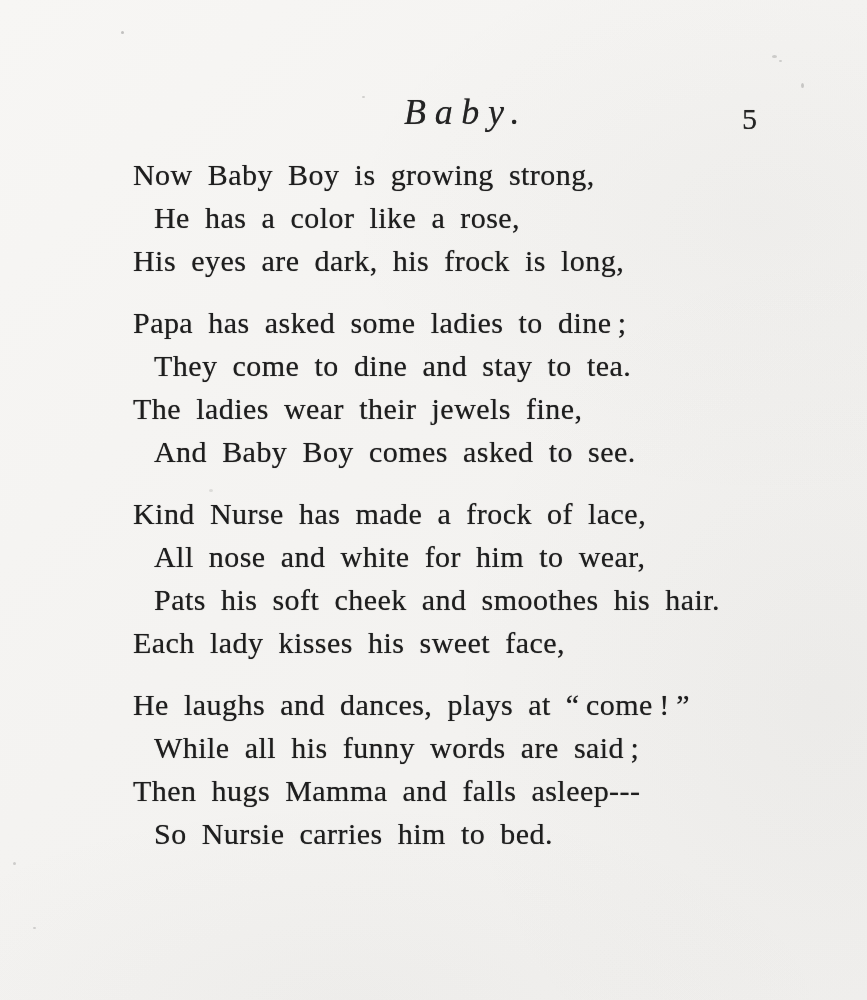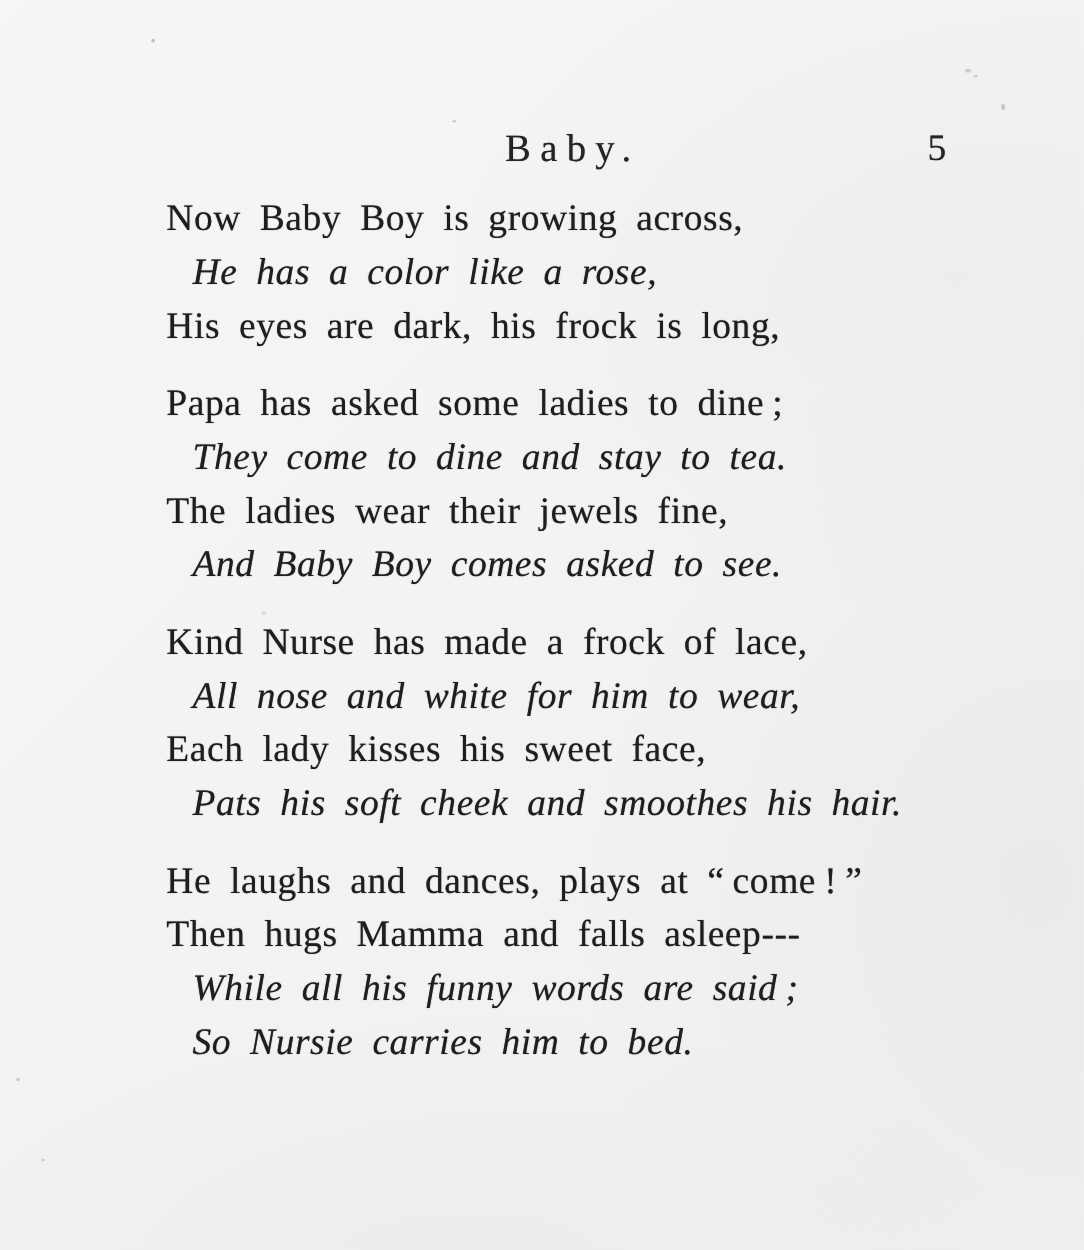--- a/index.html
+++ b/index.html
@@ -21,22 +21,23 @@
       radial-gradient(ellipse 600px 400px at 88% 22%, rgba(120,120,115,0.045), rgba(0,0,0,0) 70%),
       radial-gradient(ellipse 500px 600px at 95% 70%, rgba(120,120,115,0.05), rgba(0,0,0,0) 75%),
       radial-gradient(ellipse 700px 300px at 40% 101%, rgba(110,110,105,0.04), rgba(0,0,0,0) 70%),
       linear-gradient(135deg, #f7f6f4 0%, #f4f3f1 45%, #f1f0ee 100%);
     color: #1d1d1d;
   }
   
   .head-title {
     position: absolute;
     left: 404px;
-    top: 101px;
-    font-size: 31px;
+    top: 91px;
+    font-style: italic;
+    font-size: 36px;
     letter-spacing: 0.24em;
     color: #242424;
     text-shadow: 0 0 0.7px rgba(40,40,40,0.65);
     white-space: nowrap;
   }
   .page-num {
     position: absolute;
     left: 742px;
     top: 102px;
     font-size: 30px;
@@ -58,21 +59,20 @@
     line-height: 43px;
     height: 43px;
     white-space: nowrap;
     word-spacing: 0.24em;
     letter-spacing: 0.015em;
     color: #1e1e1e;
     text-shadow: 0 0 0.8px rgba(35,35,35,0.7);
   }
   .line.indent {
     padding-left: 21px;
-    font-style: italic;
   }
   
   .speck {
     position: absolute;
     border-radius: 50%;
     background: rgba(70, 70, 68, 0.22);
   }
   .speck.s1 { left: 121px; top: 31px;  width: 3px; height: 3px; background: rgba(70,70,68,0.3); }
   .speck.s2 { left: 362px; top: 96px;  width: 3px; height: 2px; }
   .speck.s3 { left: 772px; top: 55px;  width: 5px; height: 3px; background: rgba(90,90,88,0.25); }
@@ -86,43 +86,43 @@
 <body>
 
 <div class="page">
 
   <div class="head-title">Baby.</div>
   <div class="page-num">5</div>
 
   <div class="poem">
 
     <div class="stanza">
-      <div class="line flush">Now Baby Boy is growing across,</div>
+      <div class="line flush">Now Baby Boy is growing strong,</div>
       <div class="line indent">He has a color like a rose,</div>
       <div class="line flush">His eyes are dark, his frock is long,</div>
     </div>
 
     <div class="stanza">
       <div class="line flush">Papa has asked some ladies to dine ;</div>
       <div class="line indent">They come to dine and stay to tea.</div>
       <div class="line flush">The ladies wear their jewels fine,</div>
       <div class="line indent">And Baby Boy comes asked to see.</div>
     </div>
 
     <div class="stanza">
       <div class="line flush">Kind Nurse has made a frock of lace,</div>
       <div class="line indent">All nose and white for him to wear,</div>
+      <div class="line indent">Pats his soft cheek and smoothes his hair.</div>
       <div class="line flush">Each lady kisses his sweet face,</div>
-      <div class="line indent">Pats his soft cheek and smoothes his hair.</div>
     </div>
 
     <div class="stanza">
       <div class="line flush">He laughs and dances, plays at “ come ! ”</div>
+      <div class="line indent">While all his funny words are said ;</div>
       <div class="line flush">Then hugs Mamma and falls asleep---</div>
-      <div class="line indent">While all his funny words are said ;</div>
       <div class="line indent">So Nursie carries him to bed.</div>
     </div>
 
   </div>
 
   <div class="speck s1"></div>
   <div class="speck s2"></div>
   <div class="speck s3"></div>
   <div class="speck s4"></div>
   <div class="speck s5"></div>

